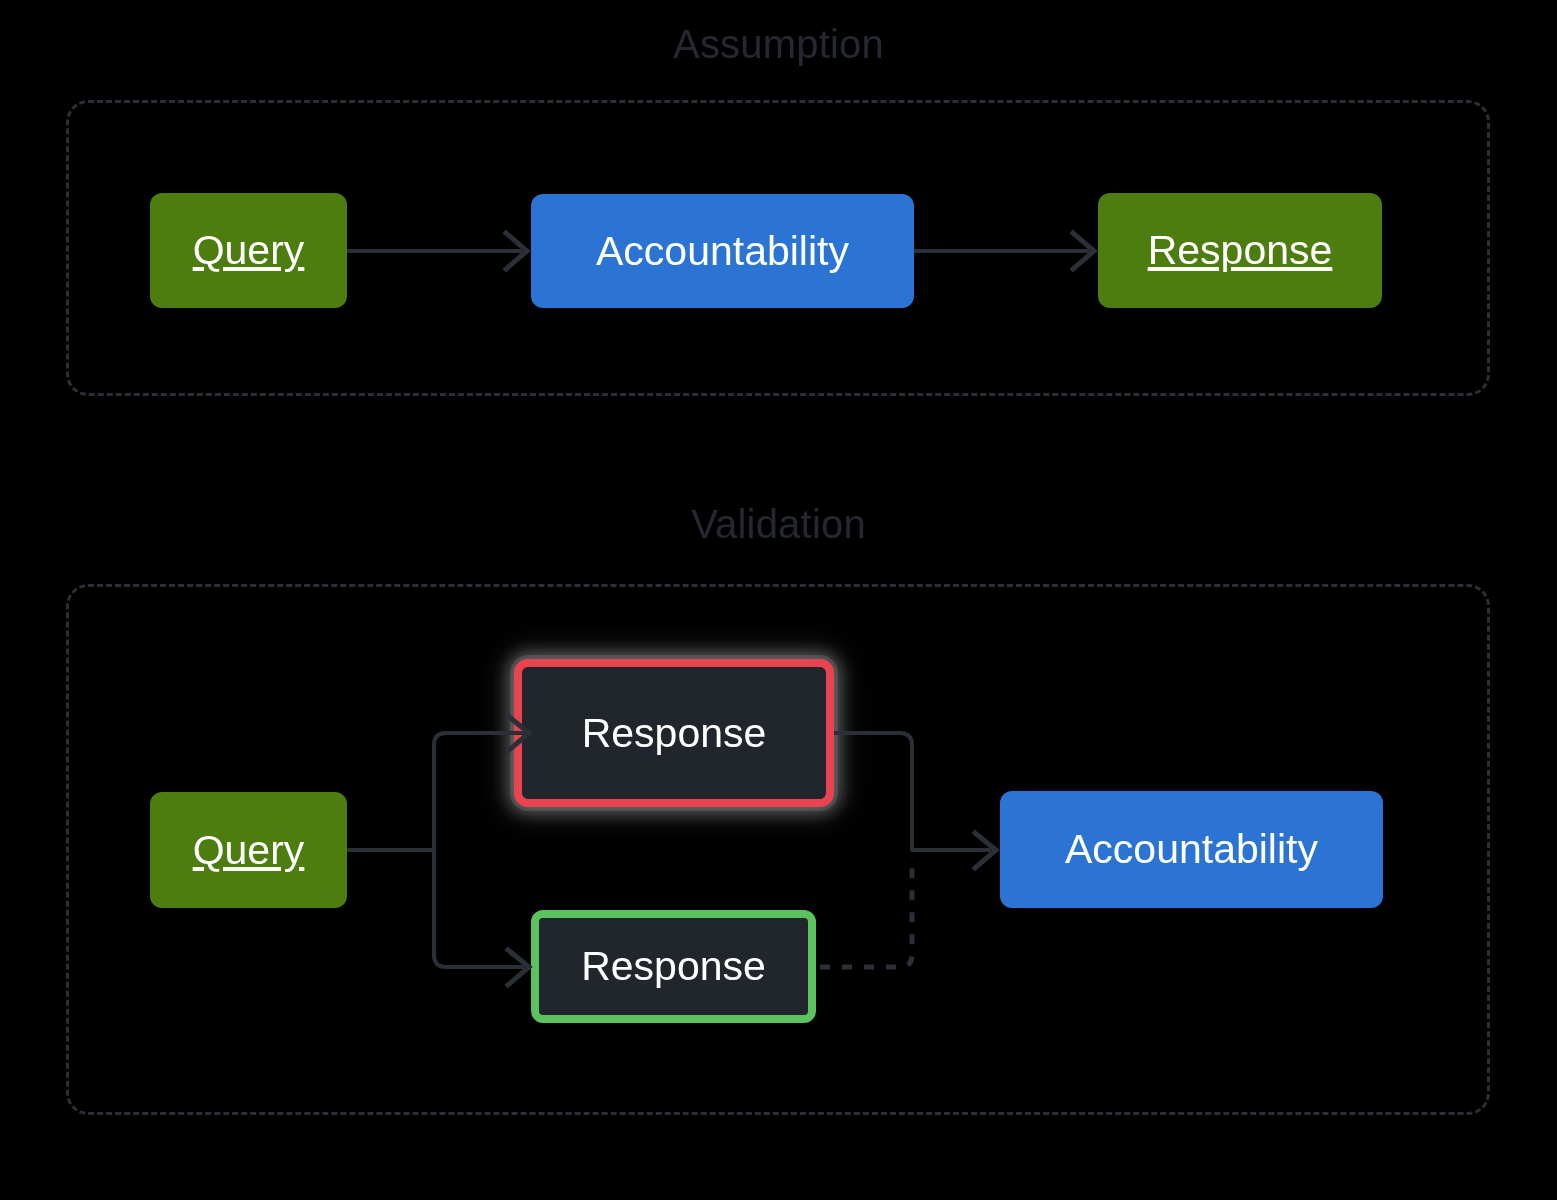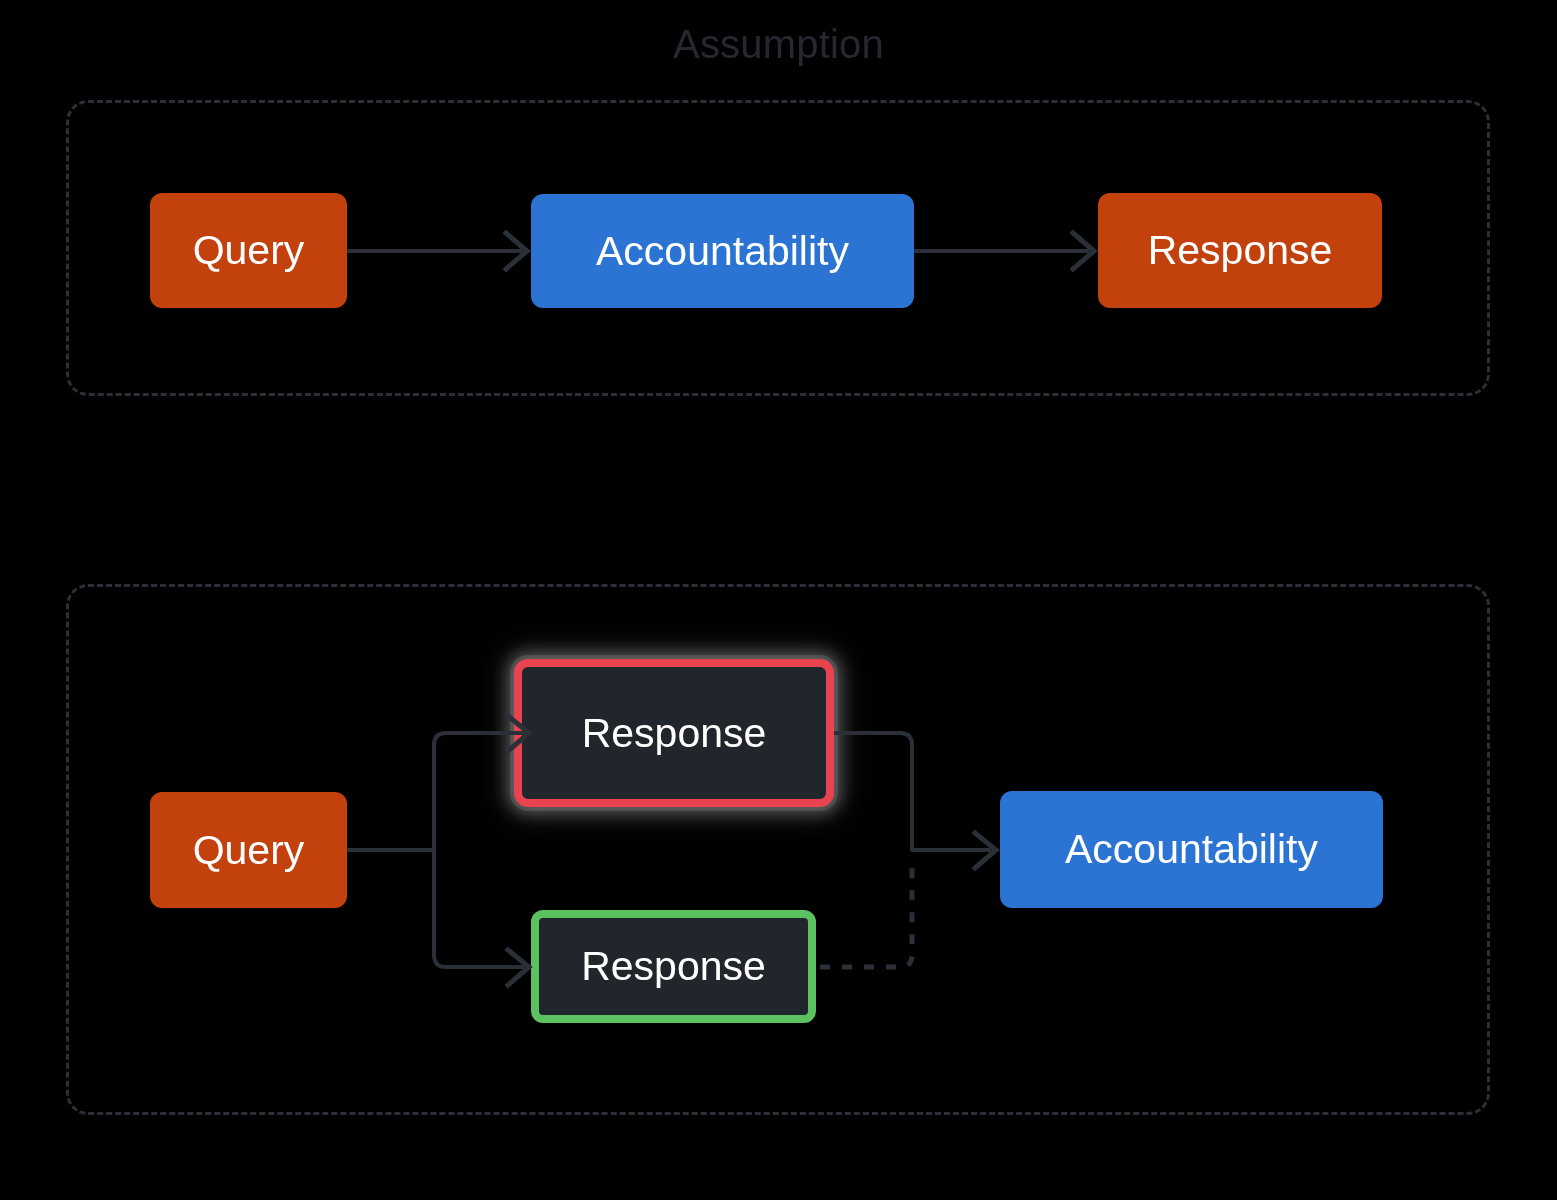--- a/index.html
+++ b/index.html
@@ -65,22 +65,23 @@
     align-items: center;
     justify-content: center;
     color: #ffffff;
     font-size: 41px;
     font-weight: 400;
     line-height: 1;
     white-space: nowrap;
     user-select: none;
   }
   .node-dark {
-    background: #c2410c;
+    background: #4d7c0f;
     border-radius: 12px;
+    text-decoration: underline;
   }
   .node-blue {
     background: #2b74d4;
     border-radius: 12px;
     text-align: center;
   }
   .node-red {
     background: #21252c;
     border: 8px solid #e8434f;
     border-radius: 14px;
@@ -146,20 +147,21 @@
   <div class="section-title" id="title-assumption">Assumption</div>
 
   <div class="group-box" id="group-assumption"></div>
 
   <div class="node node-dark" id="assume-query">Query</div>
 
   <div class="node node-blue" id="assume-accountability">Accountability</div>
 
   <div class="node node-dark" id="assume-response">Response</div>
 
+  <div class="section-title" id="title-validation">Validation</div>
 
   <div class="group-box" id="group-validation"></div>
 
   <div class="node node-dark" id="valid-query">Query</div>
 
   <div class="node node-red" id="valid-response-red">Response</div>
 
   <div class="node node-green" id="valid-response-green">Response</div>
 
   <div class="node node-blue" id="valid-accountability">Accountability</div>

